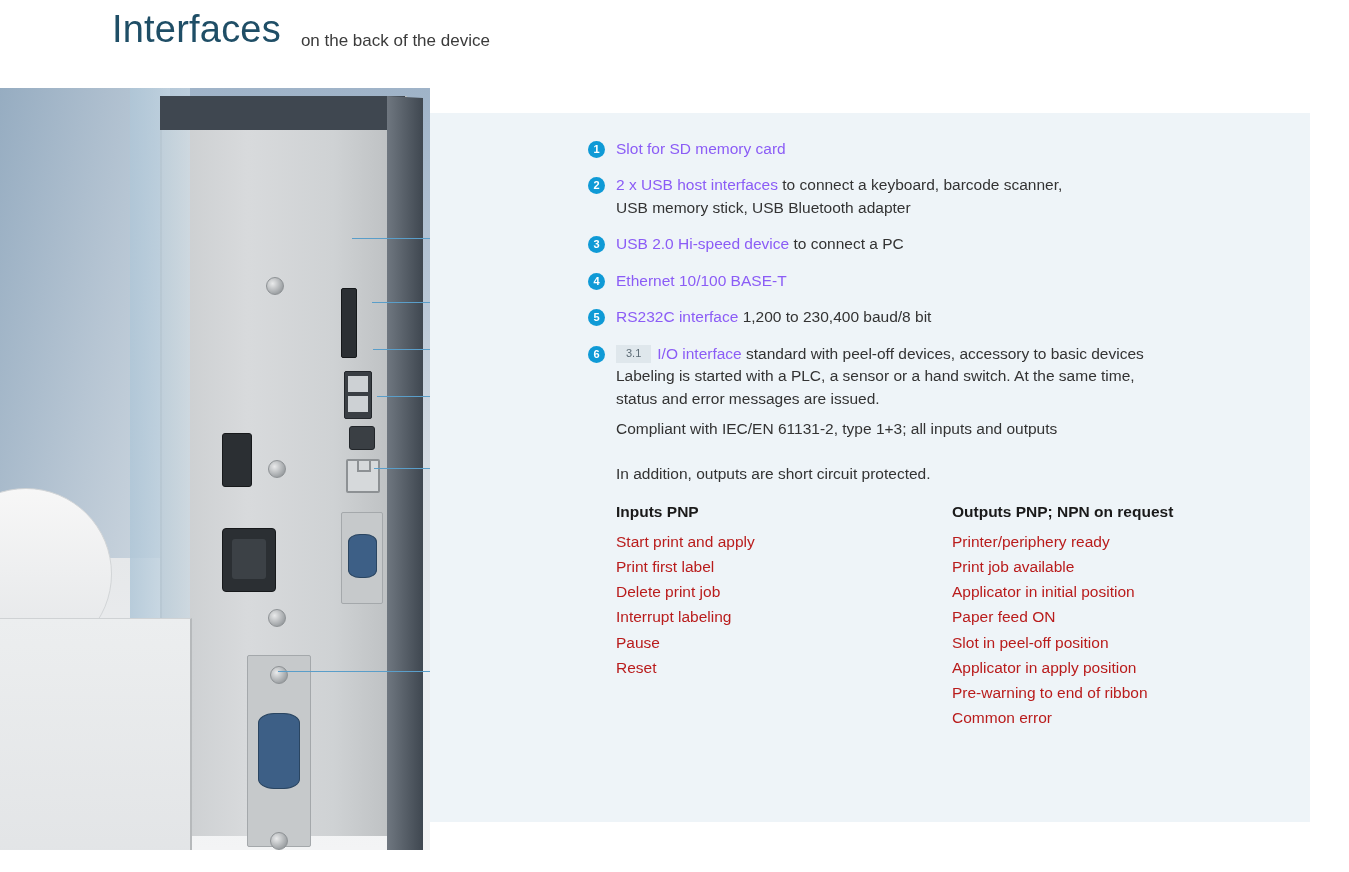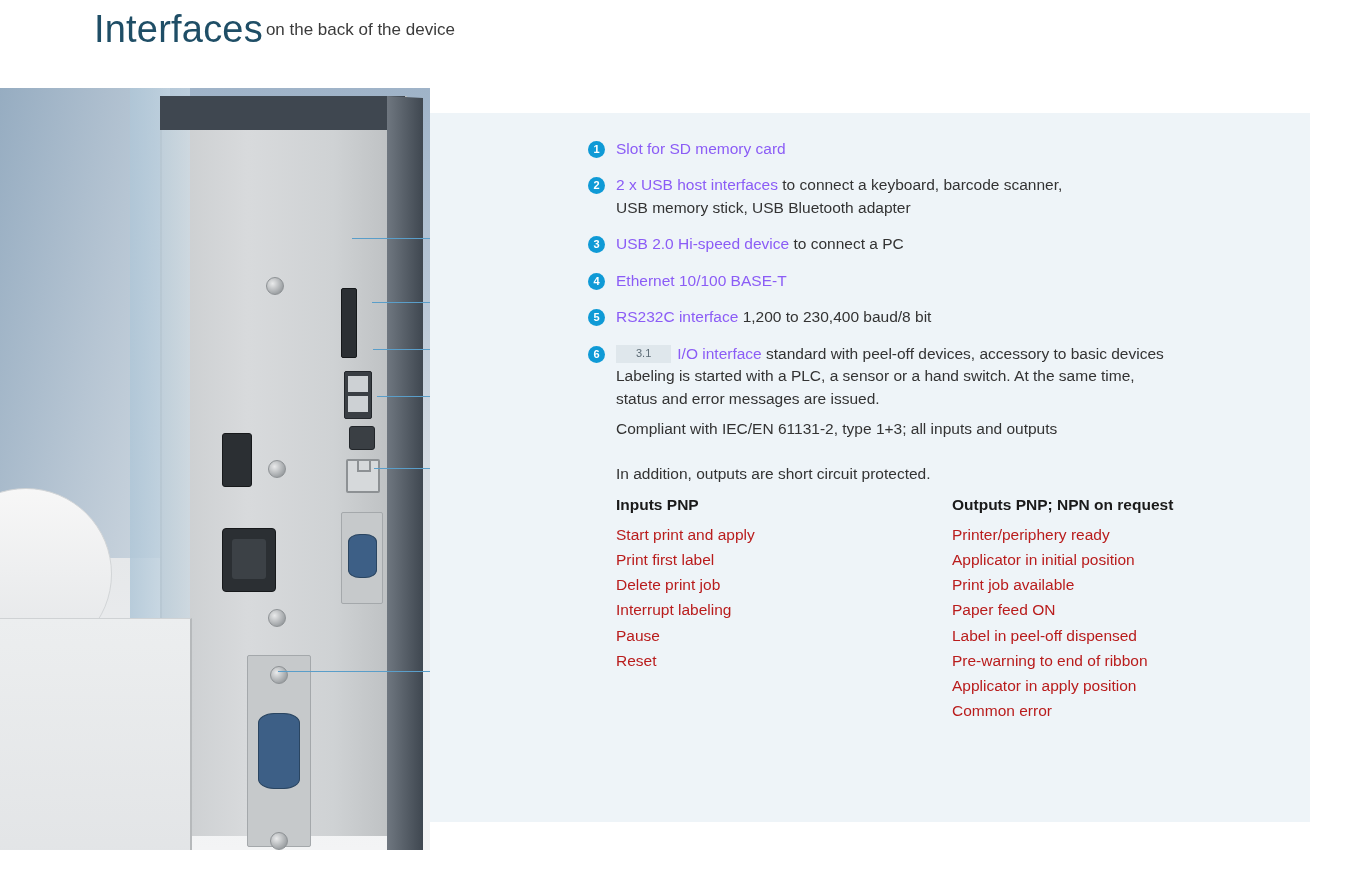--- a/index.html
+++ b/index.html
@@ -12,35 +12,35 @@
     position: relative;
     width: 1349px;
     height: 872px;
     overflow: hidden;
     background: #ffffff;
   }
 
   
   .title-wrap {
     position: absolute;
-    left: 94px;
+    left: 112px;
     top: 8px;
     display: flex;
-    align-items: center;
+    align-items: flex-end;
   }
   .title-main {
     font-size: 38px;
     color: #1f4e66;
     font-weight: 400;
     letter-spacing: 0.2px;
   }
   .title-sub {
     font-size: 17px;
     color: #3b3b3b;
-    margin-left: 3px;
+    margin-left: 20px;
   }
 
   
   .panel {
     position: absolute;
     left: 420px;
     top: 113px;
     width: 890px;
     height: 709px;
     background: #eef4f8;
@@ -219,33 +219,33 @@
     line-height: 17px;
     text-align: center;
     font-weight: bold;
   }
   .b { font-weight: normal; color: #8b5cf6; }
   .tag {
     display: inline-block;
     background: #dfe7ec;
     color: #5c6b75;
     font-size: 11px;
-    padding: 1px 20px;
+    padding: 1px 10px;
     margin-right: 6px;
     vertical-align: 2px;
   }
   .para {
     margin-top: 8px;
     font-size: 15.5px;
     line-height: 1.45;
     color: #333;
   }
   .cols {
     display: flex;
-    margin-top: 8px;
+    margin-top: 15px;
   }
   .col { width: 345px; }
   .col-head {
     font-weight: bold;
     color: #1a1a1a;
     font-size: 15.5px;
     margin-bottom: 6px;
   }
   .col-line {
     font-size: 15.5px;
@@ -348,25 +348,25 @@
           <div class="col-line">Start print and apply</div>
           <div class="col-line">Print first label</div>
           <div class="col-line">Delete print job</div>
           <div class="col-line">Interrupt labeling</div>
           <div class="col-line">Pause</div>
           <div class="col-line">Reset</div>
         </div>
         <div class="col">
           <div class="col-head">Outputs PNP; NPN on request</div>
           <div class="col-line">Printer/periphery ready</div>
+          <div class="col-line">Print job available</div>
           <div class="col-line">Applicator in initial position</div>
-          <div class="col-line">Print job available</div>
           <div class="col-line">Paper feed ON</div>
-          <div class="col-line">Label in peel-off dispensed</div>
+          <div class="col-line">Slot in peel-off position</div>
+          <div class="col-line">Applicator in apply position</div>
           <div class="col-line">Pre-warning to end of ribbon</div>
-          <div class="col-line">Applicator in apply position</div>
           <div class="col-line">Common error</div>
         </div>
       </div>
     </div>
 
   </div>
 </div>
 
 </body></html>

